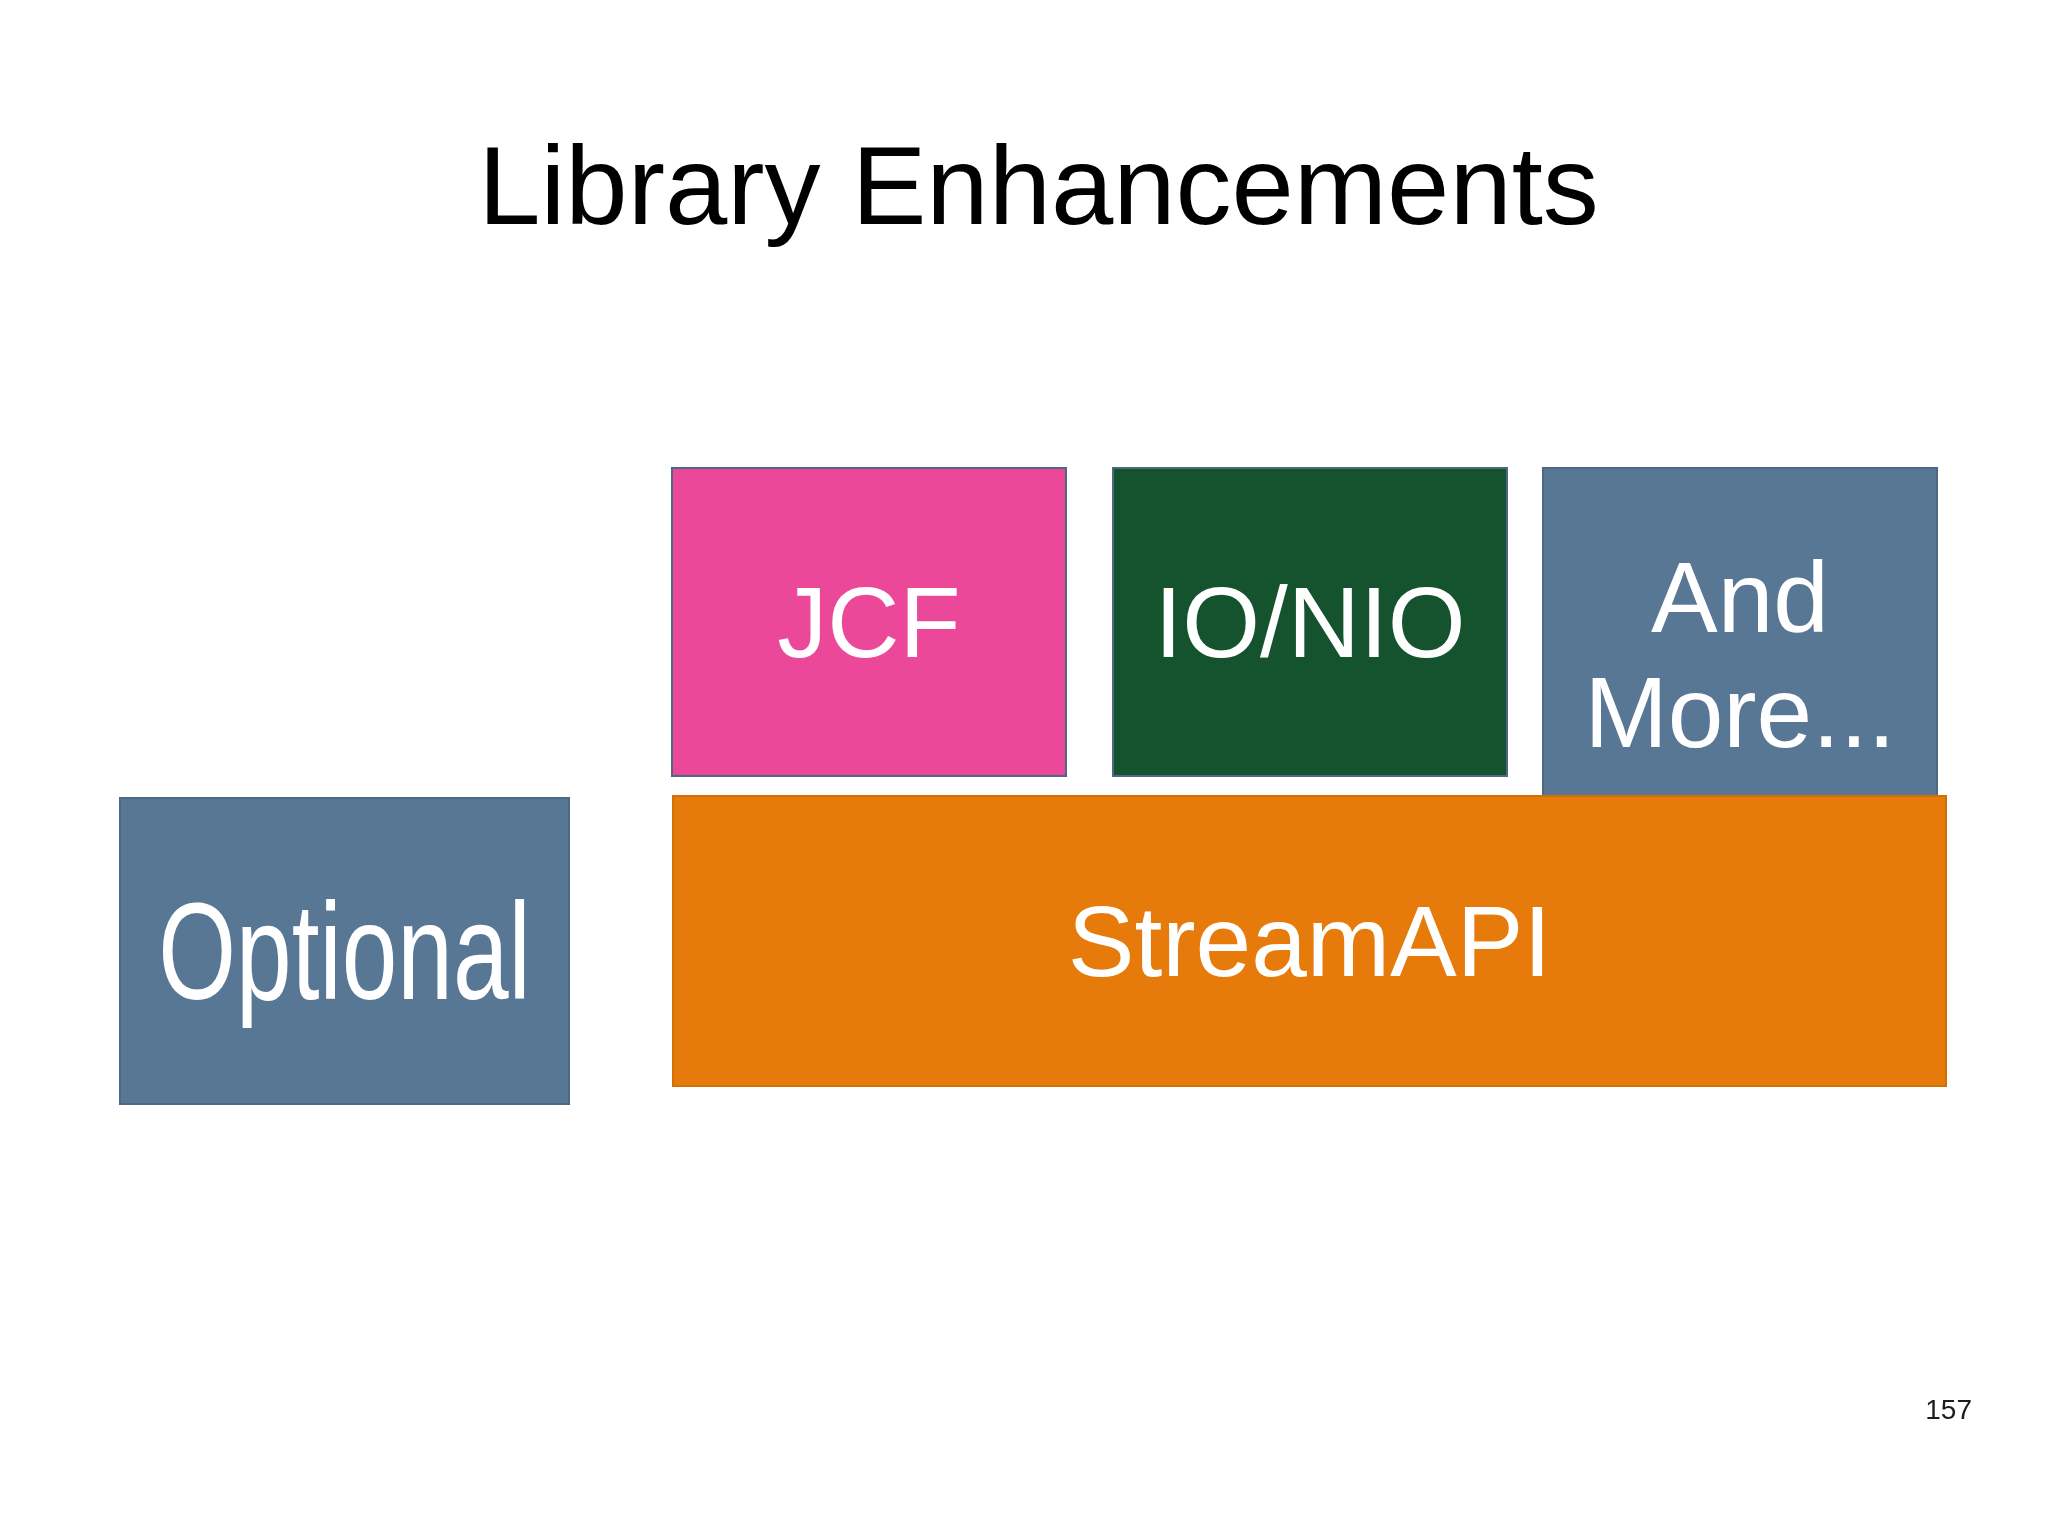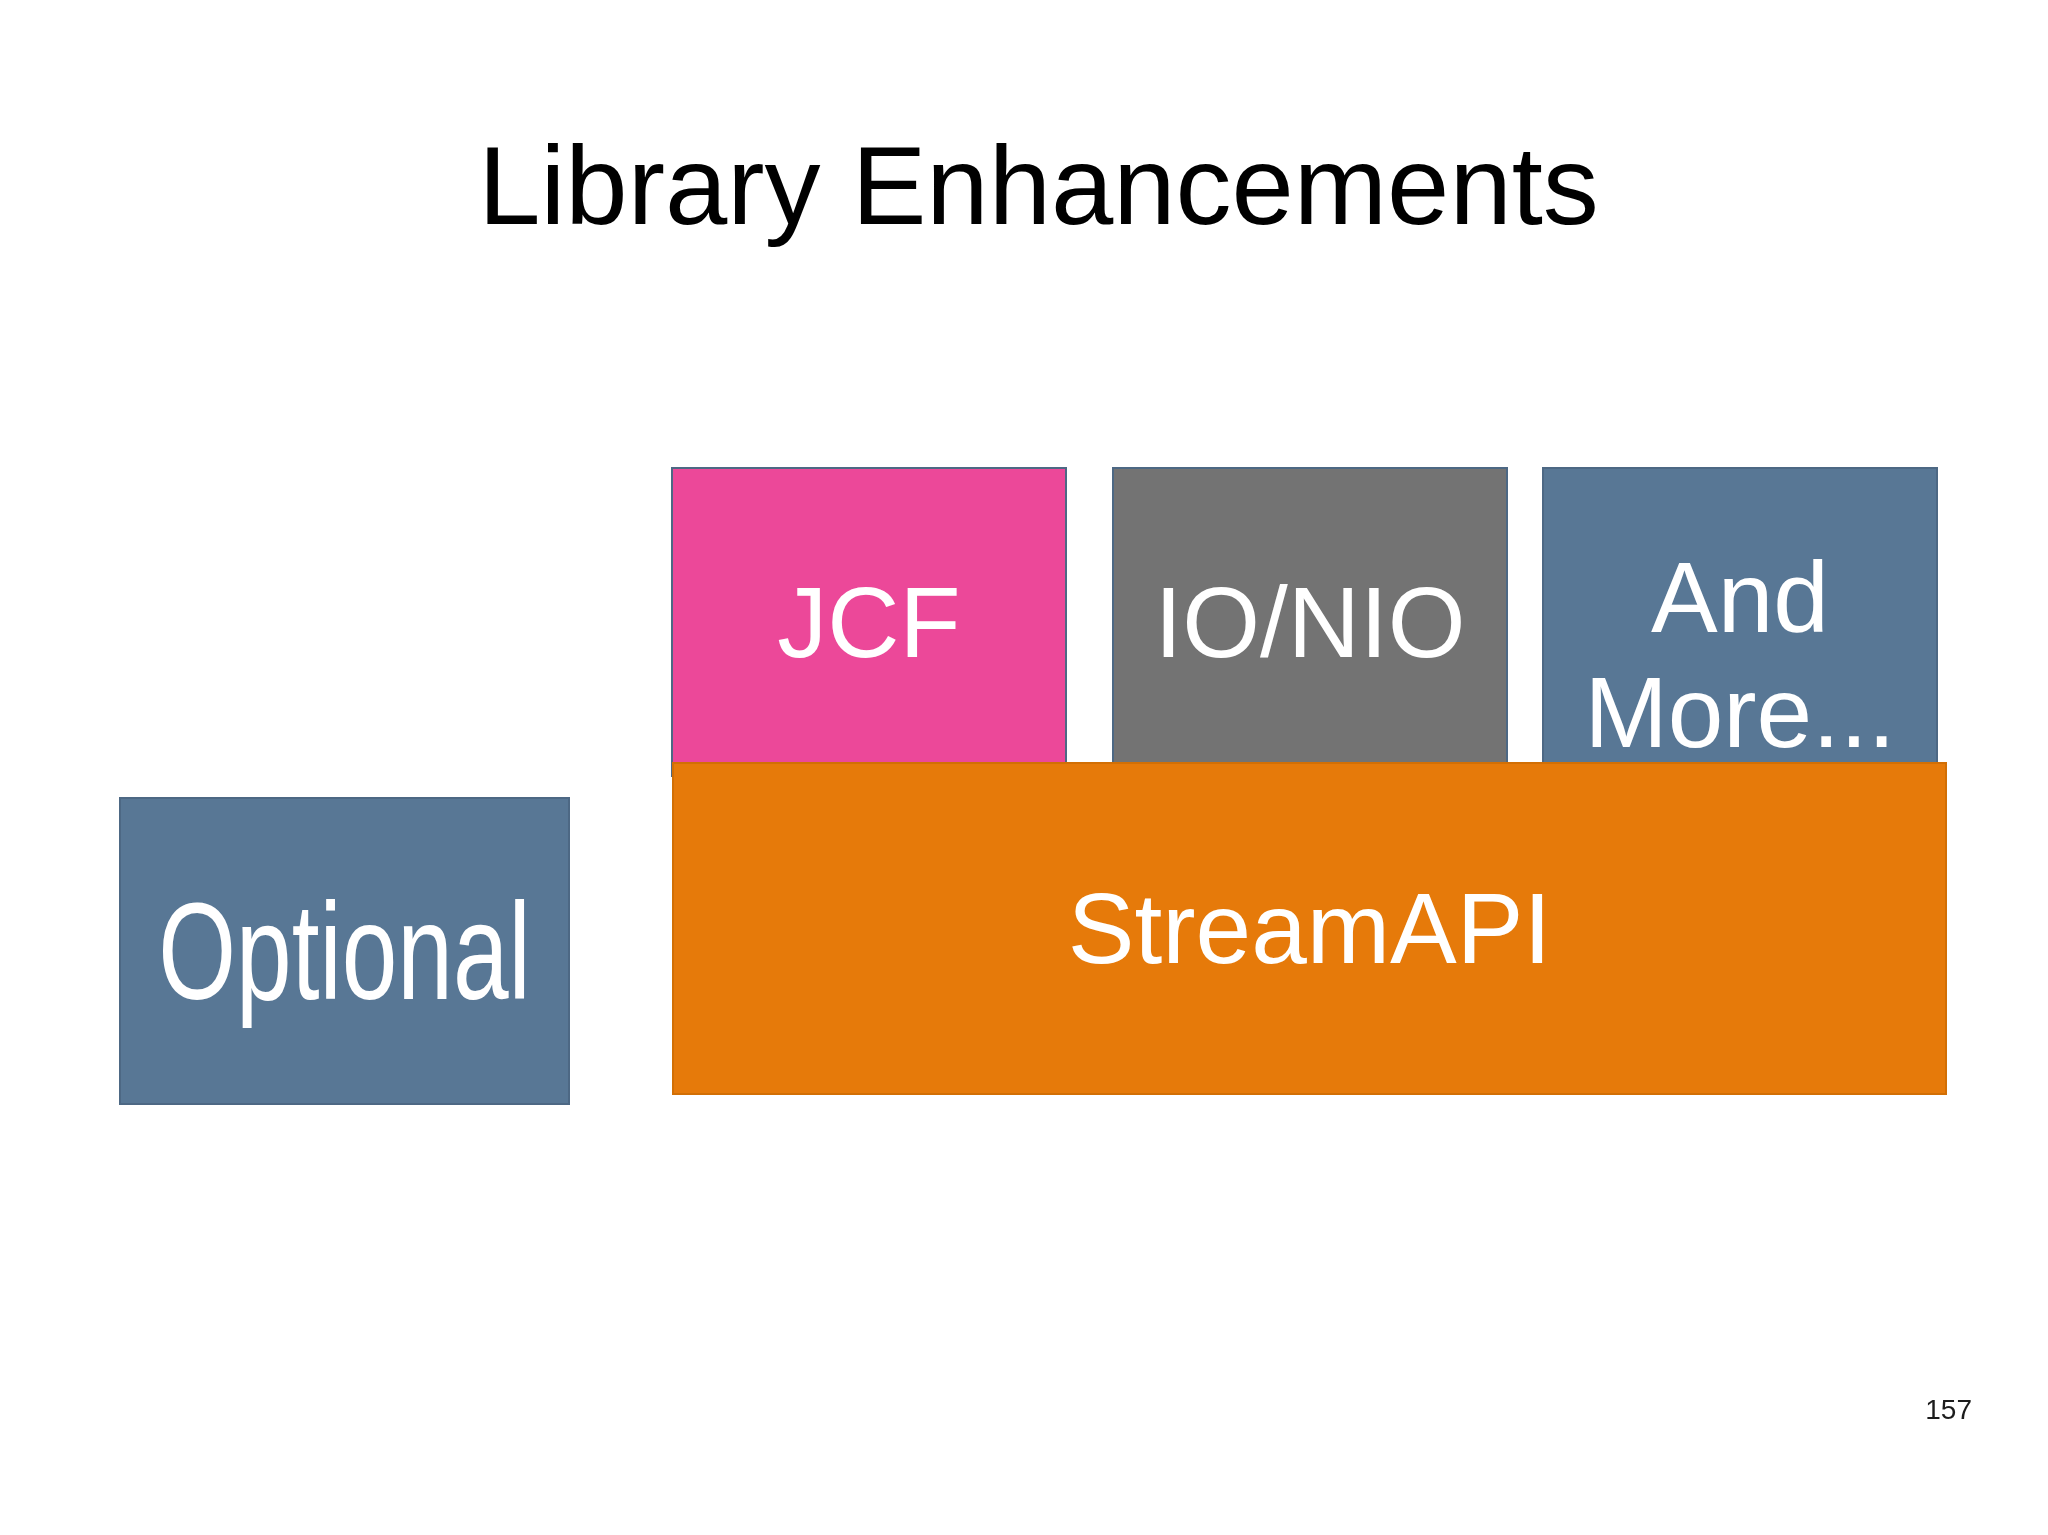--- a/index.html
+++ b/index.html
@@ -43,21 +43,21 @@
     box-shadow: inset 0 0 0 2px #4d6884;
   }
   .box-orange {
     background: #e67a0a;
     box-shadow: inset 0 0 0 2px #d26f05;
   }
   .box-jcf      { left: 671px;  top: 467px; width: 396px;  height: 310px; }
   .box-io-nio   { left: 1112px; top: 467px; width: 396px;  height: 310px; }
   .box-and-more { left: 1542px; top: 467px; width: 396px;  height: 376px; padding: 0 20px; }
   .box-optional { left: 102px;  top: 797px; width: 451px;  height: 308px; margin-left: 17px; }
-  .box-stream   { left: 672px;  top: 762px; width: 1275px; height: 333px; }
+  .box-stream   { left: 672px;  top: 795px; width: 1275px; height: 292px; }
   .box-optional .label {
     transform: scaleY(1.38);
     transform-origin: 50% 50%;
   }
   .page-num {
     position: absolute;
     top: 1396px;
     right: 105px;
     font-size: 28px;
     line-height: 1.0;
@@ -68,21 +68,21 @@
 <body>
 
 <div class="slide">
 
   <div class="title" style="color: rgb(0, 0, 0);">Library Enhancements</div>
 
   <div class="box box-blue box-jcf" style="background-color: #ec4899;">
     <span class="label">JCF</span>
   </div>
 
-  <div class="box box-blue box-io-nio" style="background-color: #737373;">
+  <div class="box box-blue box-io-nio" style="background-color: #14532d;">
     <span class="label">IO/NIO</span>
   </div>
 
   <div class="box box-blue box-and-more" style="background-color: rgb(88, 119, 149);">
     <span class="label">And More...</span>
   </div>
 
   <div class="box box-blue box-optional" style="background-color: rgb(88, 119, 149);">
     <span class="label">Optional</span>
   </div>

